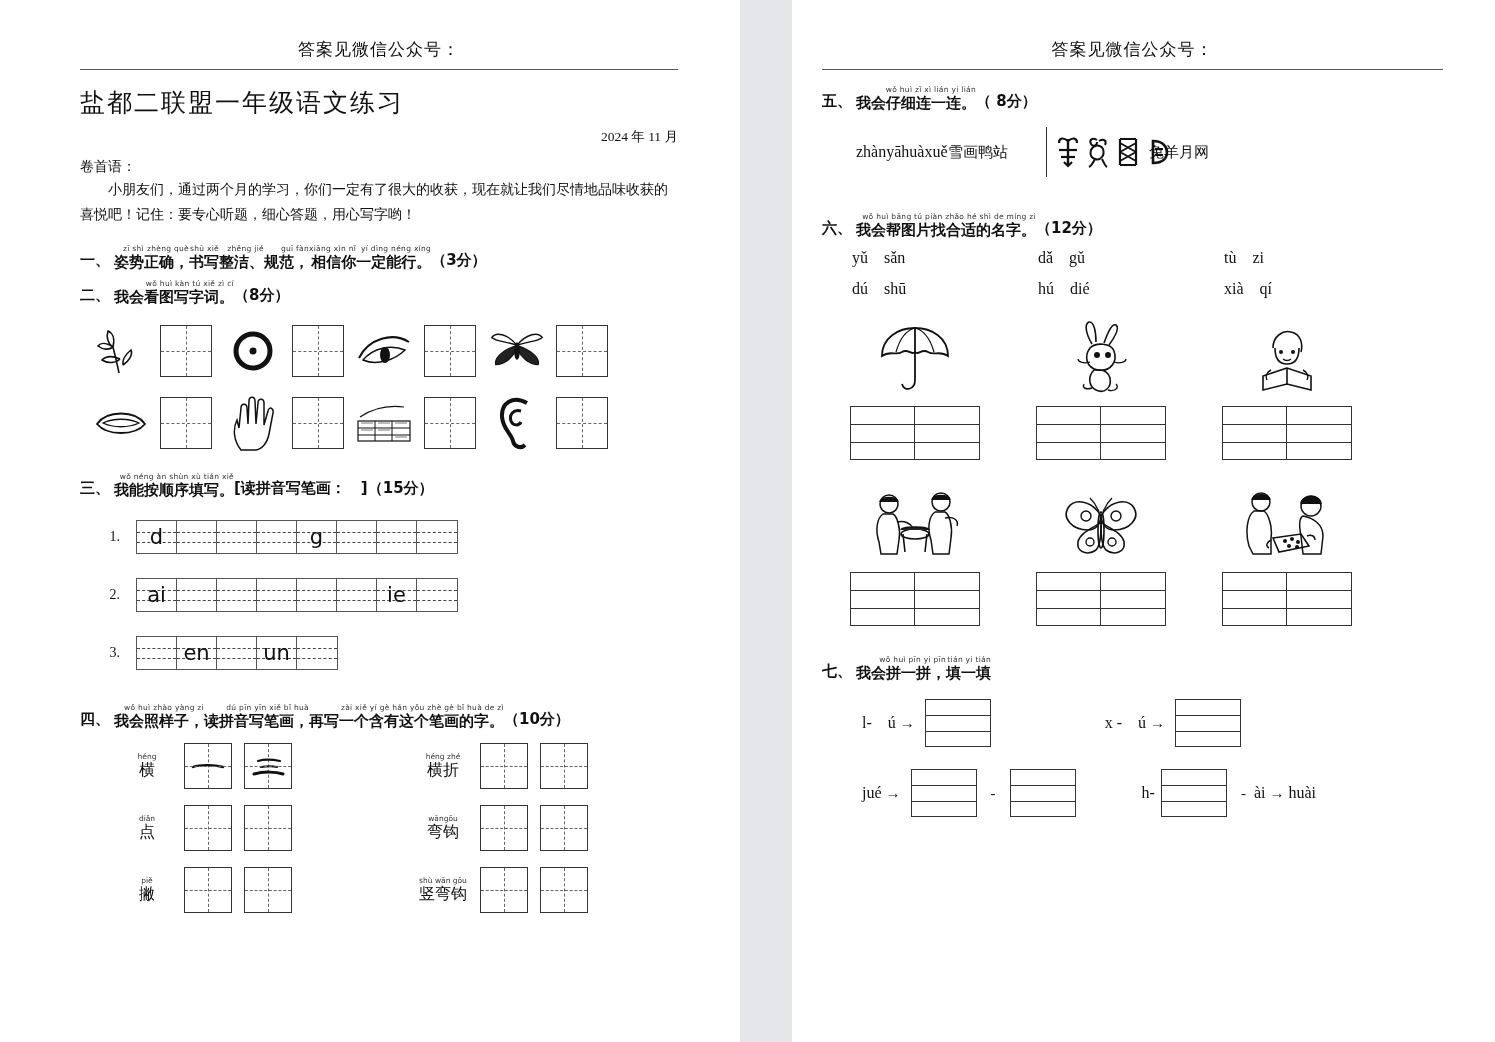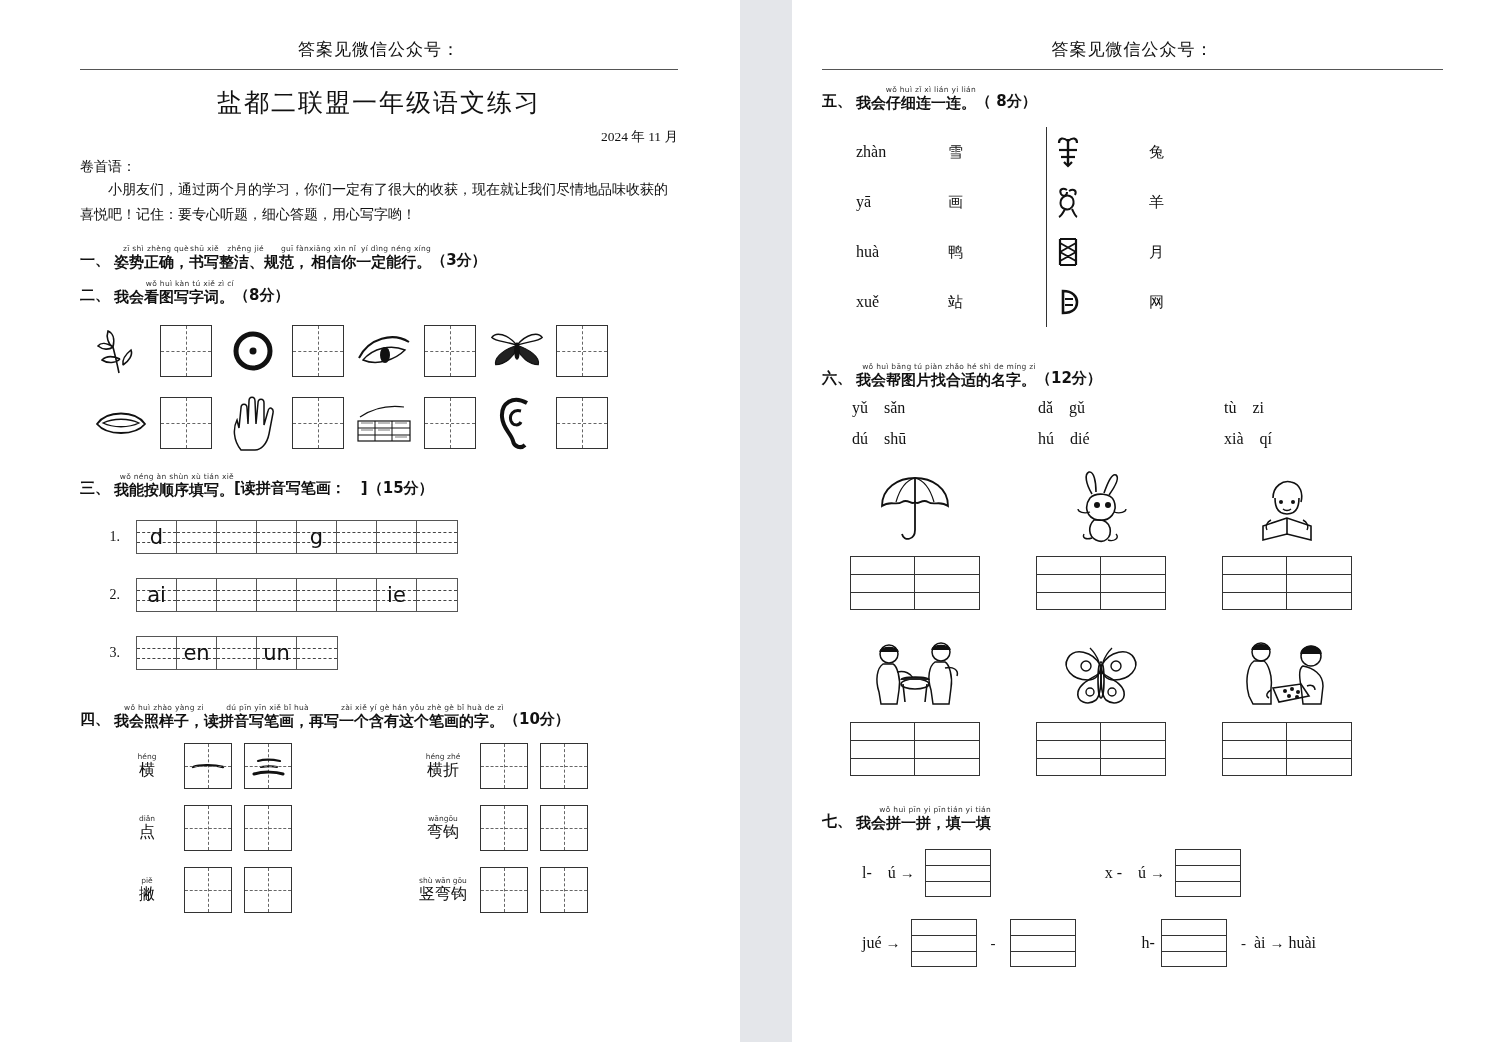--- a/index.html
+++ b/index.html
@@ -20,21 +20,21 @@
   .page-right { width: 703px; }
 
   .page-inner-left { padding: 38px 62px 0 80px; }
   .page-inner-right { padding: 38px 52px 0 30px; }
 
   
   .hdr { text-align: center; font-size: 17px; letter-spacing: 1px; }
   .hdr-rule { border-bottom: 1.6px solid #555; margin-top: 8px; }
 
   .doc-title {
-    text-align: center; font-size: 25px; letter-spacing: 2px;
+    font-size: 25px; letter-spacing: 2px;
     margin-top: 16px; font-family: "Liberation Serif", serif;
   }
   .doc-date { text-align: right; font-size: 13.5px; margin-top: 9px; }
 
   .preface-label { font-size: 14px; margin-top: 12px; }
   .preface-body {
     font-size: 14px; line-height: 1.75; margin-top: 2px; text-indent: 2em;
   }
 
   
@@ -110,21 +110,21 @@
     width: 74px; text-align: center;
     font-family: "DejaVu Sans", "Liberation Sans", sans-serif;
   }
   .q4lab .py { display:block; font-size: 7.5px; color:#333; line-height:1; }
   .q4lab .hz { display:block; font-size: 16px; line-height:1.2; }
   .q4box { margin-right: 12px; }
 
   
   .q5wrap { display: flex; margin-top: 16px; padding-left: 34px; }
   .q5half { display: flex; }
-  .q5col { display: flex; flex-direction: column; }
+  .q5col { display: flex; flex-direction: row; }
   .q5item {
     height: 50px; display: flex; align-items: center;
     font-size: 16px; font-family: "Liberation Serif", serif;
   }
   .q5item.hz { font-size: 15px; }
   .q5col.pinyin { width: 92px; }
   .q5col.word   { width: 92px; }
   .q5col.oracle { width: 96px; }
   .q5col.target { width: 80px; }
   .q5divider { border-left: 1.6px solid #333; margin: 0 6px; }

